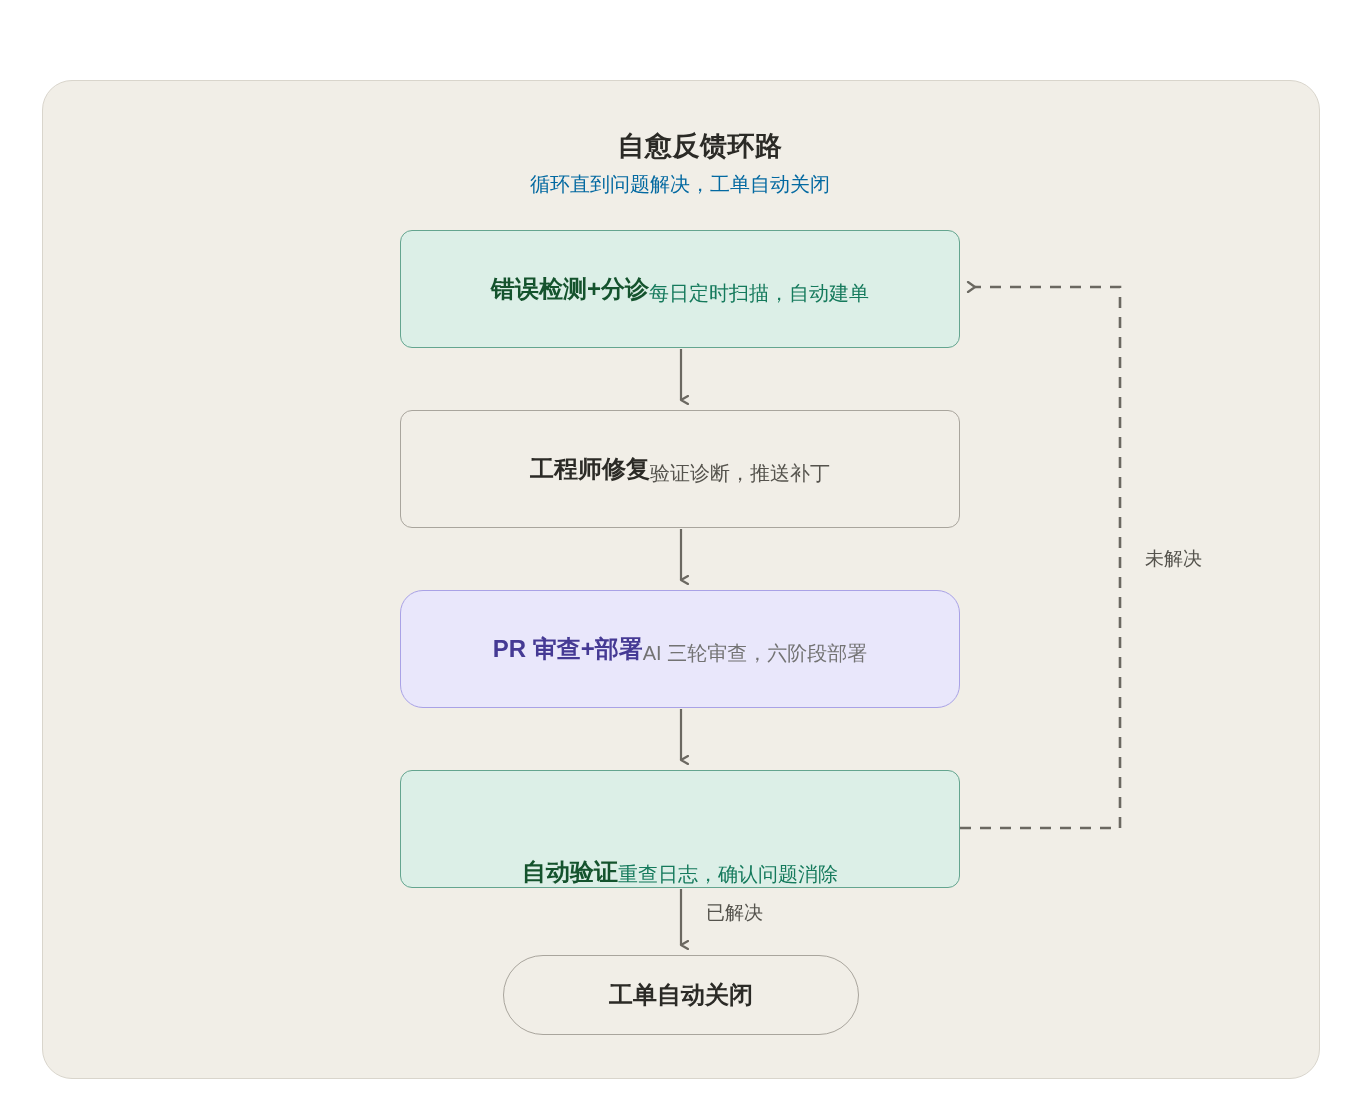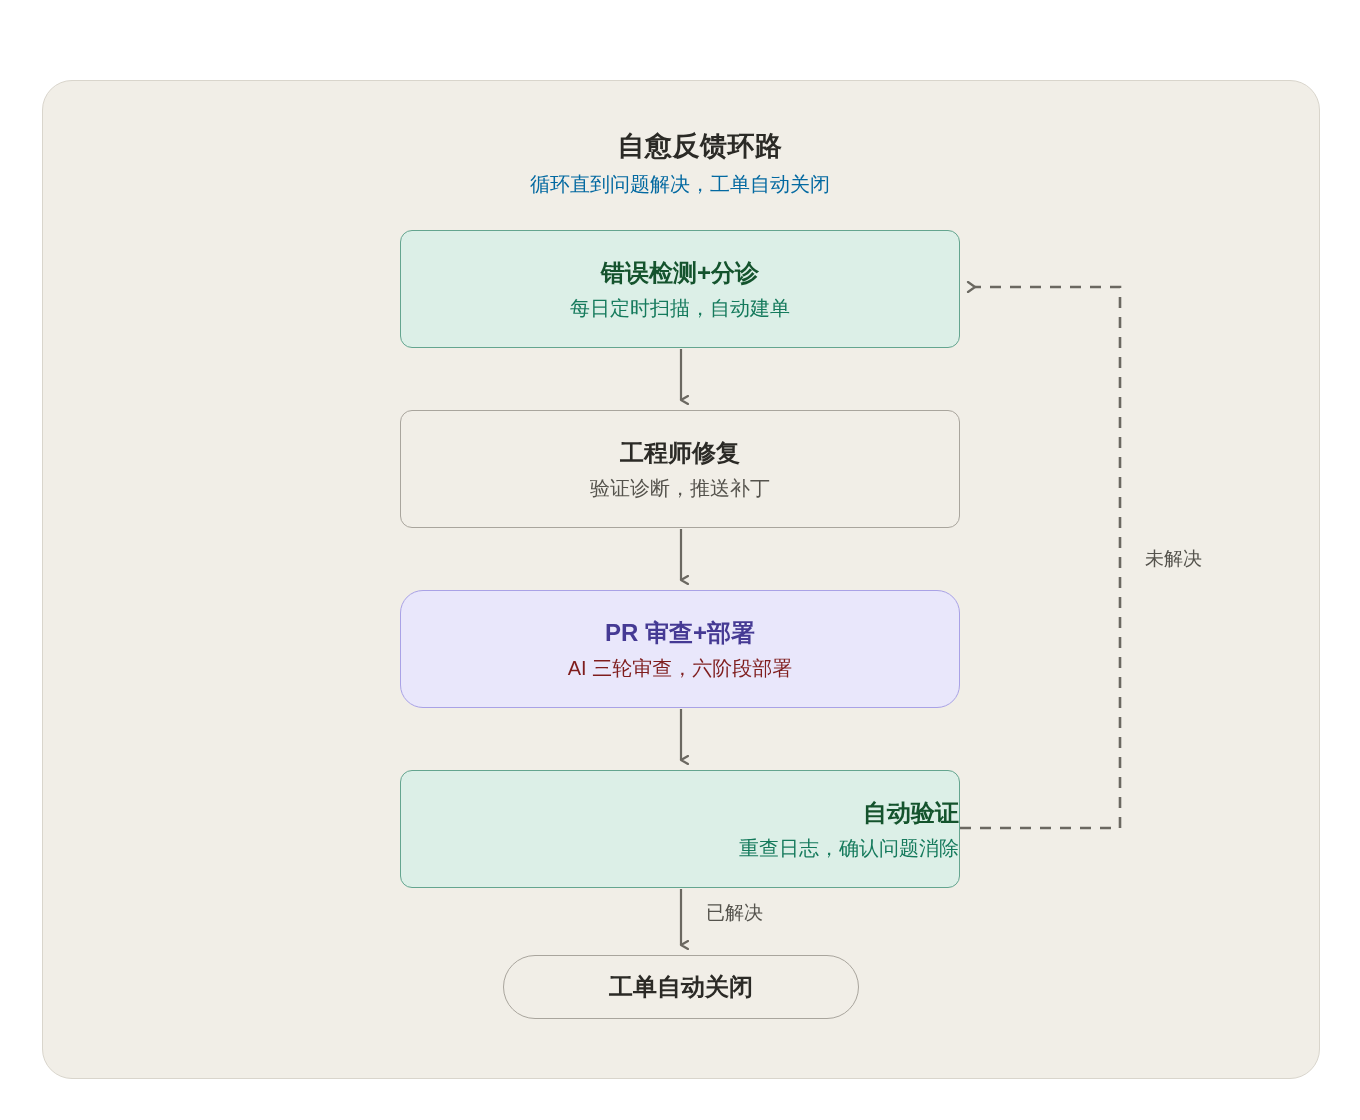--- a/index.html
+++ b/index.html
@@ -60,21 +60,21 @@
   .node {
     position: absolute;
     left: 400px;
     width: 560px;
     height: 118px;
     box-sizing: border-box;
     border-radius: 12px;
     border: 1.6px solid #a9a59d;
     background: #f1eee7;
     display: flex;
-    flex-direction: column;
+    flex-direction: row;
     align-items: center;
     justify-content: center;
   }
   .node .n-title {
     font-size: 24px;
     font-weight: bold;
     color: #2b2a26;
     line-height: 1.25;
   }
   .node .n-sub {
@@ -89,34 +89,34 @@
     border-color: #64a58f;
   }
   .node.green .n-title { color: #14532d; }
   .node.green .n-sub   { color: #157a5c; }
 
   .node.purple {
     background: #e9e7fb;
     border-color: #a9a2e6;
   }
   .node.purple .n-title { color: #453a94; }
-  .node.purple .n-sub   { color: #7f1d1d; }
+  .node.purple .n-sub   { color: #737373; }
 
   #node-detect { top: 230px; }
   #node-fix    { top: 410px; }
   #node-review { top: 590px; border-radius: 23px; }
   #node-verify { top: 770px; align-items: flex-end; }
 
   
   .pill {
     position: absolute;
     left: 503px;
     top: 955px;
     width: 356px;
-    height: 64px;
+    height: 80px;
     box-sizing: border-box;
     border: 1.6px solid #a9a59d;
     border-radius: 40px;
     background: #f1eee7;
     display: flex;
     align-items: center;
     justify-content: center;
     font-size: 24px;
     font-weight: bold;
     color: #2b2a26;

